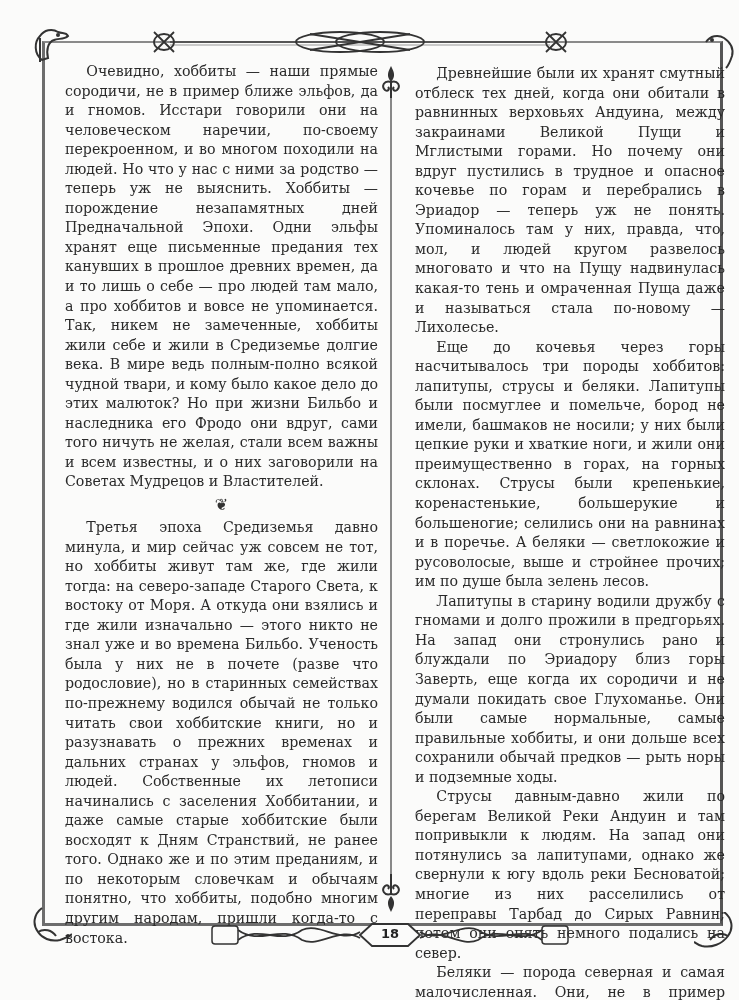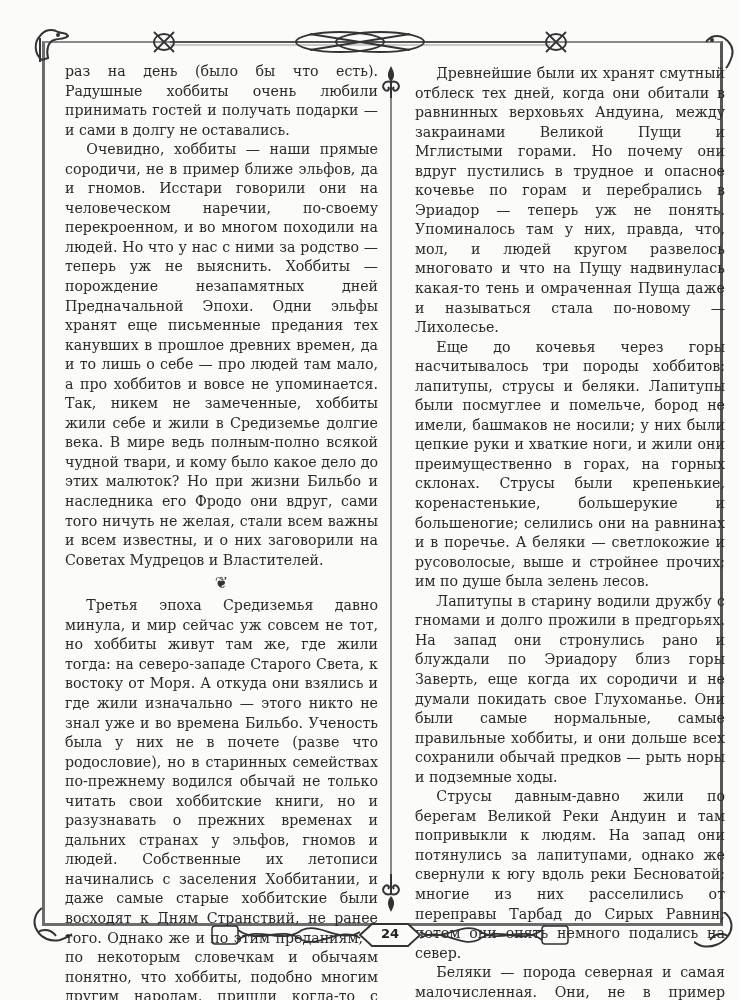--- a/index.html
+++ b/index.html
@@ -79,21 +79,20 @@
 </svg>
 <div class="vline"></div>
 <svg class="finial" style="top:874px;" viewBox="0 0 26 40">
   <line x1="13" y1="0" x2="13" y2="20" stroke="#333" stroke-width="2"></line>
   <path d="M13 20 C6 22 3 16 7 12 C10 10 12 13 10 15" fill="none" stroke="#333" stroke-width="2"></path>
   <path d="M13 20 C20 22 23 16 19 12 C16 10 14 13 16 15" fill="none" stroke="#333" stroke-width="2"></path>
   <path d="M13 38 C10 32 8 28 13 22 C18 28 16 32 13 38 Z" fill="#333"></path>
 </svg>
 
 <div class="col col-left">
-  <p class="noindent">раз на день (было бы что есть). Радушные хоббиты очень любили принимать гостей и получать подарки — и сами в долгу не оставались.</p>
   <p>Очевидно, хоббиты — наши прямые сородичи, не в пример ближе эльфов, да и гномов. Исстари говорили они на человеческом наречии, по-своему перекроенном, и во многом походили на людей. Но что у нас с ними за родство — теперь уж не выяснить. Хоббиты — порождение незапамятных дней Предначальной Эпохи. Одни эльфы хранят еще письменные предания тех канувших в прошлое древних времен, да и то лишь о себе — про людей там мало, а про хоббитов и вовсе не упоминается. Так, никем не замеченные, хоббиты жили себе и жили в Средиземье долгие века. В мире ведь полным-полно всякой чудной твари, и кому было какое дело до этих малюток? Но при жизни Бильбо и наследника его Фродо они вдруг, сами того ничуть не желая, стали всем важны и всем известны, и о них заговорили на Советах Мудрецов и Властителей.</p>
   <div class="divider-ornament">❦</div>
   <p>Третья эпоха Средиземья давно минула, и мир сейчас уж совсем не тот, но хоббиты живут там же, где жили тогда: на северо-западе Старого Света, к востоку от Моря. А откуда они взялись и где жили изначально — этого никто не знал уже и во времена Бильбо. Ученость была у них не в почете (разве что родословие), но в старинных семействах по-прежнему водился обычай не только читать свои хоббитские книги, но и разузнавать о прежних временах и дальних странах у эльфов, гномов и людей. Собственные их летописи начинались с заселения Хоббитании, и даже самые старые хоббитские были восходят к Дням Странствий, не ранее того. Однако же и по этим преданиям, и по некоторым словечкам и обычаям понятно, что хоббиты, подобно многим другим народам, пришли когда-то с востока.</p>
 </div>
 
 <div class="col col-right">
   <p>Древнейшие были их хранят смутный отблеск тех дней, когда они обитали в равнинных верховьях Андуина, между закраинами Великой Пущи и Мглистыми горами. Но почему они вдруг пустились в трудное и опасное кочевье по горам и перебрались в Эриадор — теперь уж не понять. Упоминалось там у них, правда, что, мол, и людей кругом развелось многовато и что на Пущу надвинулась какая-то тень и омраченная Пуща даже и называться стала по-новому — Лихолесье.</p>
   <p>Еще до кочевья через горы насчитывалось три породы хоббитов: лапитупы, струсы и беляки. Лапитупы были посмуглее и помельче, бород не имели, башмаков не носили; у них были цепкие руки и хваткие ноги, и жили они преимущественно в горах, на горных склонах. Струсы были крепенькие, коренастенькие, большерукие и большеногие; селились они на равнинах и в поречье. А беляки — светлокожие и русоволосые, выше и стройнее прочих; им по душе была зелень лесов.</p>
   <p>Лапитупы в старину водили дружбу с гномами и долго прожили в предгорьях. На запад они стронулись рано и блуждали по Эриадору близ горы Заверть, еще когда их сородичи и не думали покидать свое Глухоманье. Они были самые нормальные, самые правильные хоббиты, и они дольше всех сохранили обычай предков — рыть норы и подземные ходы.</p>
   <p>Струсы давным-давно жили по берегам Великой Реки Андуин и там попривыкли к людям. На запад они потянулись за лапитупами, однако же свернули к югу вдоль реки Бесноватой; многие из них расселились от переправы Тарбад до Сирых Равнин; потом они опять немного подались на север.</p>
@@ -106,13 +105,13 @@
   <rect x="2" y="8" width="26" height="18" rx="3" fill="none" stroke="#333" stroke-width="1.5"></rect>
   <rect x="332" y="8" width="26" height="18" rx="3" fill="none" stroke="#333" stroke-width="1.5"></rect>
   <g fill="none" stroke="#333" stroke-width="1.8">
     <path d="M28 12 C50 28 70 6 92 22 C110 30 130 8 150 20"></path>
     <path d="M28 22 C50 6 70 28 92 12 C110 4 130 26 150 14"></path>
     <path d="M210 20 C230 8 250 30 268 22 C290 6 310 28 332 12"></path>
     <path d="M210 14 C230 26 250 4 268 12 C290 28 310 6 332 22"></path>
     <path d="M150 17 L162 6 L198 6 L210 17 L198 28 L162 28 Z" fill="#fbfbfa"></path>
   </g>
 </svg>
-<div class="pagenum">24</div>
+<div class="pagenum">18</div>
 
 </body></html>

